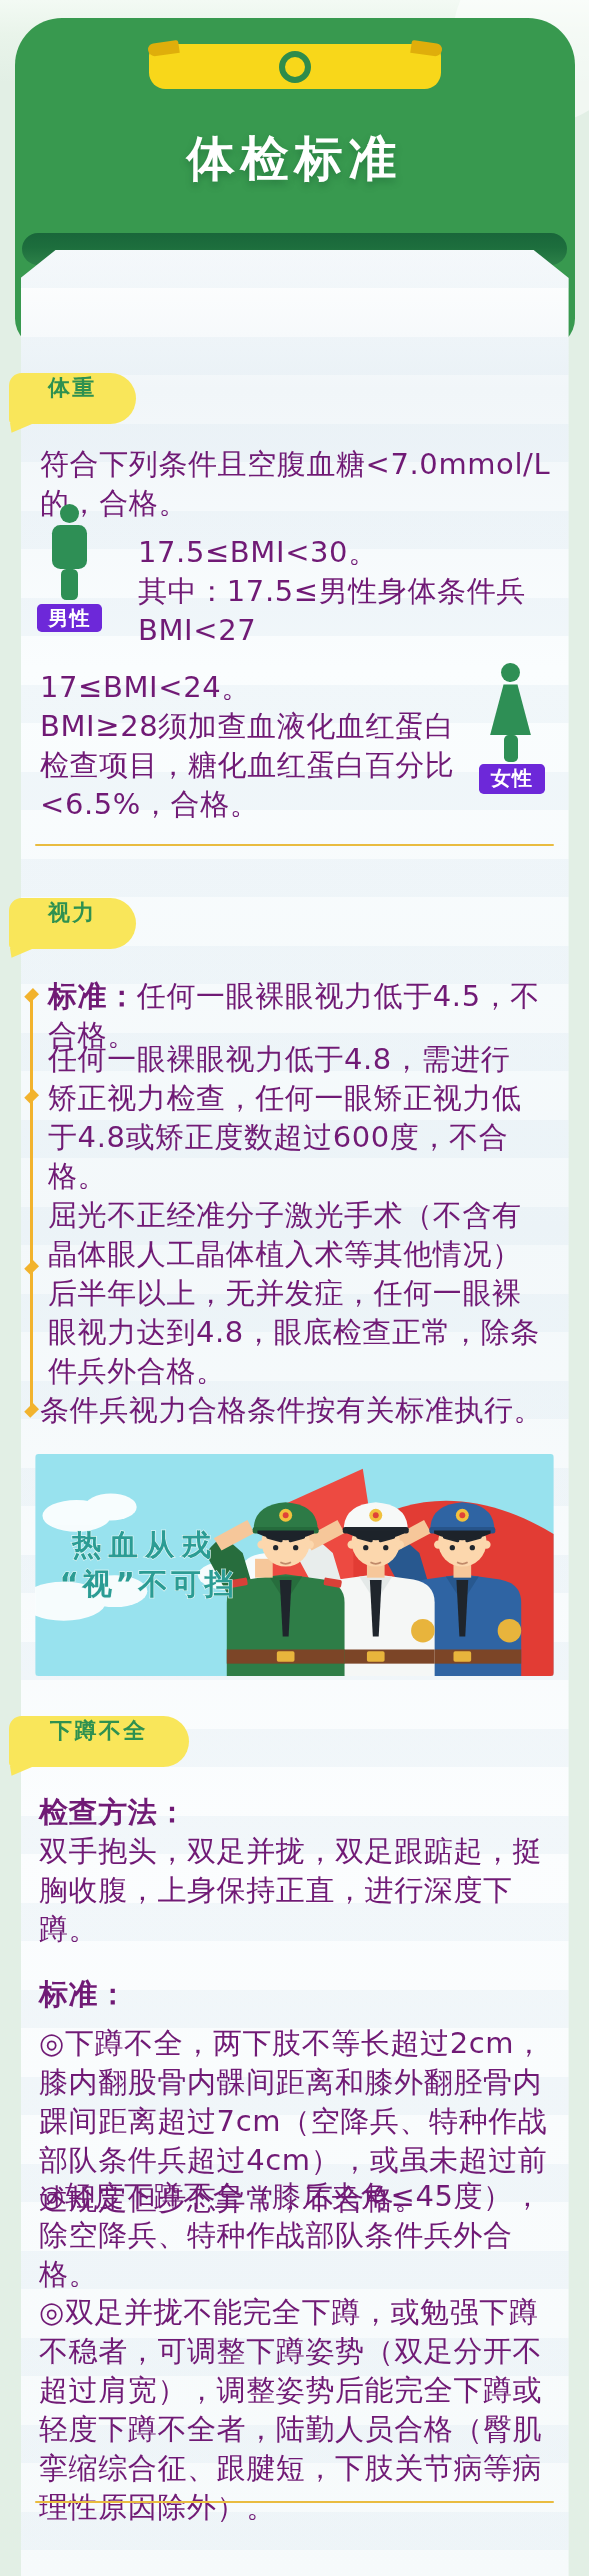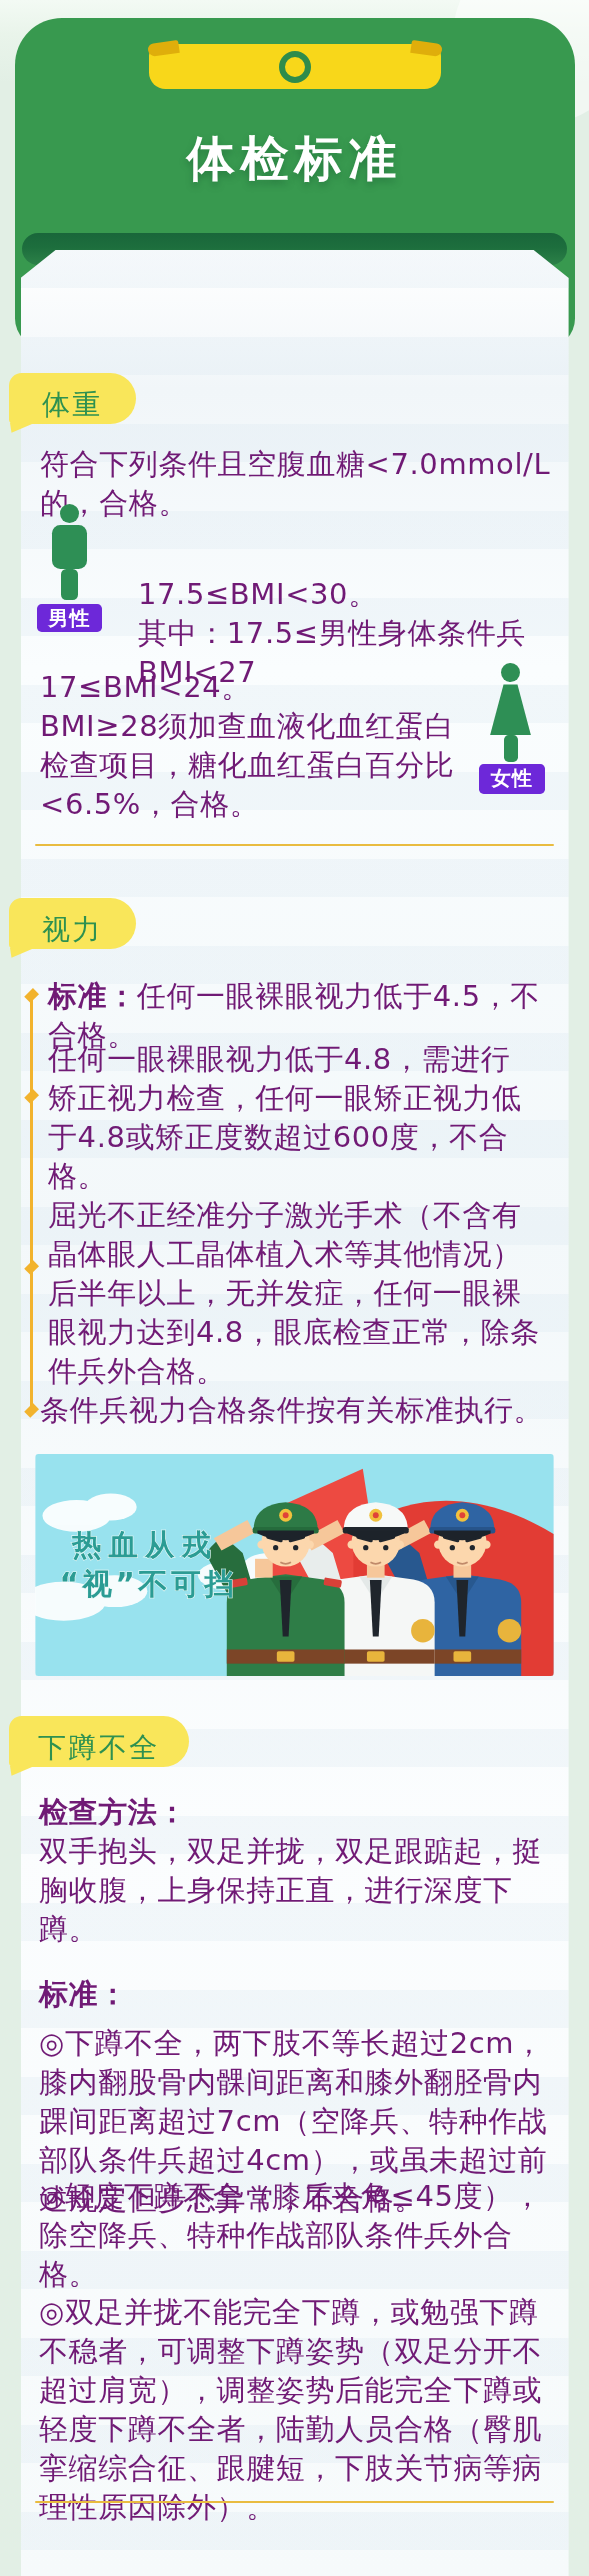--- a/index.html
+++ b/index.html
@@ -29,22 +29,22 @@
     background:linear-gradient(180deg,#19663a 0%,#1d6e3d 45%,#2c8148 100%); }
   .paper { position:absolute; left:20.6px; top:250px; width:548px; height:2326px;
     background:linear-gradient(180deg,#ffffff 0%,#f1f6f9 6%,#fafdfe 18%,#f3f8fa 42%,#fbfdfe 68%,#f6fafb 100%);
     clip-path:polygon(35px 0px,513px 0px,548px 28px,548px 2326px,0px 2326px,0px 28px); }
   .paper-bands { position:absolute; left:20.6px; top:250px; width:548px; height:2326px;
     background:repeating-linear-gradient(180deg, rgba(213,228,238,0.25) 0 38px, rgba(255,255,255,0) 38px 87px);
     clip-path:polygon(35px 0px,513px 0px,548px 28px,548px 2326px,0px 2326px,0px 28px); pointer-events:none; }
 
   
   .badge { position:absolute; z-index:3; background:#f9e65a; color:#2e9150;
-    font-weight:400; font-size:28px; letter-spacing:2.4px;
-    display:flex; align-items:flex-end; justify-content:center;
+    font-weight:700; font-size:22px; letter-spacing:2.4px;
+    display:flex; align-items:flex-start; justify-content:center;
     border-radius:13px 26px 26px 4.7px; }
   .badge::after { content:""; position:absolute; left:1.2px; bottom:-8.8px; width:25px; height:10px;
     background:#f9e65a; clip-path:polygon(0 0,100% 0,6% 100%); }
   .badge-dot { position:absolute; z-index:2; width:9.4px; height:9.4px; border-radius:50%; background:#2d74b5; }
 
   
   .txt { position:absolute; color:#701a75; font-size:29px; line-height:39px; letter-spacing:0.6px; }
   .bold { font-weight:700; }
 
   
@@ -85,21 +85,21 @@
 
 <div class="txt" style="left:40px; top:445px; width:522px;">符合下列条件且空腹血糖&lt;7.0mmol/L的，合格。</div>
 
 <div class="person" style="left:37px; top:503px; width:65px; height:97px;">
   <div class="shape" style="left:23px; top:1.2px;  width:19px; height:19px; border-radius:50%;"></div>
   <div class="shape" style="left:14.7px; top:22.4px; width:35px; height:44px; border-radius:8.3px;"></div>
   <div class="shape" style="left:23.6px; top:66px; width:17.7px; height:31px; border-radius:5.3px;"></div>
 </div>
 <div class="sex-label" style="left:37px; top:604px; width:65px; height:28px;">男性</div>
 
-<div class="txt" style="left:138px; top:533px; width:424px;margin-top:42px;">
+<div class="txt" style="left:138px; top:533px; width:424px;">
   <div>17.5≤BMI&lt;30。</div>
   <div>其中：17.5≤男性身体条件兵BMI&lt;27</div>
 </div>
 
 <div class="txt" style="left:40px; top:668px; width:430px;">
   <div>17≤BMI&lt;24。</div>
   <div>BMI≥28须加查血液化血红蛋白检查项目，糖化血红蛋白百分比&lt;6.5%，合格。</div>
 </div>
 
 <div class="person" style="left:490px; top:662px; width:41px; height:100px;">

